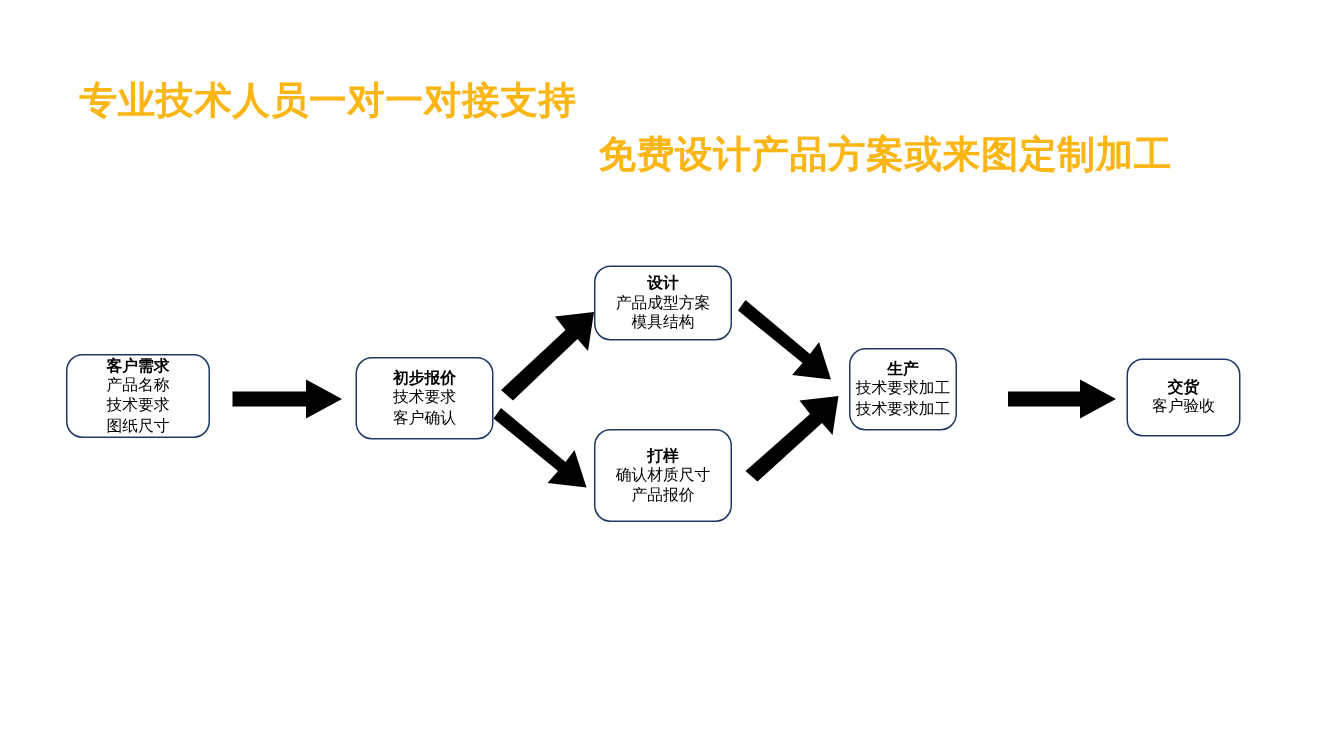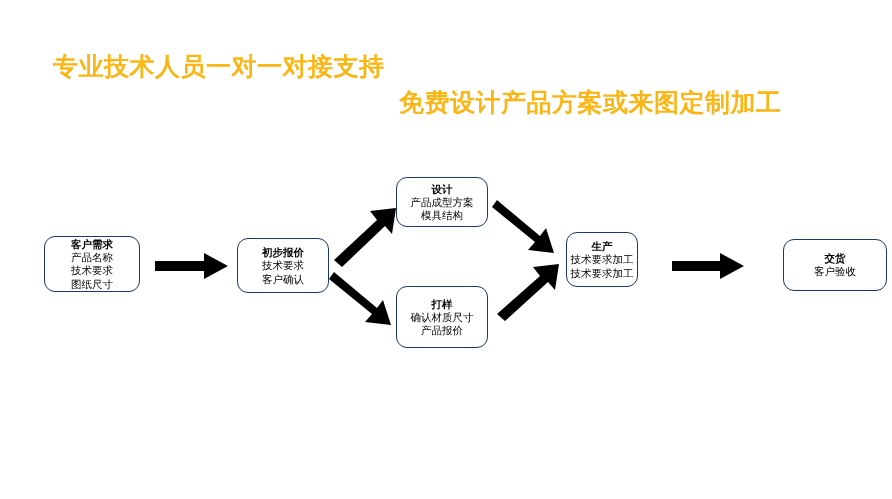--- a/index.html
+++ b/index.html
@@ -75,21 +75,21 @@
     font-weight: 400;
     line-height: 13.5px;
     white-space: nowrap;
   }
 
   #box-customer-demand { left: 44px;  top: 236px; width: 96px;  height: 56px; }
   #box-initial-quote   { left: 237px; top: 238px; width: 92px;  height: 55px; align-items: center; }
   #box-design          { left: 396px; top: 177px; width: 92px;  height: 50px; }
   #box-sampling        { left: 396px; top: 286px; width: 92px;  height: 62px; }
   #box-production      { left: 566px; top: 232px; width: 72px;  height: 55px; }
-  #box-delivery        { left: 751px; top: 239px; width: 104px;  height: 52px; margin-left: 32px; }
+  #box-delivery        { left: 751px; top: 239px; width: 76px;  height: 52px; }
 
   
   #arrow-layer {
     position: absolute;
     left: 0;
     top: 0;
     width: 892px;
     height: 499px;
     pointer-events: none;
   }

